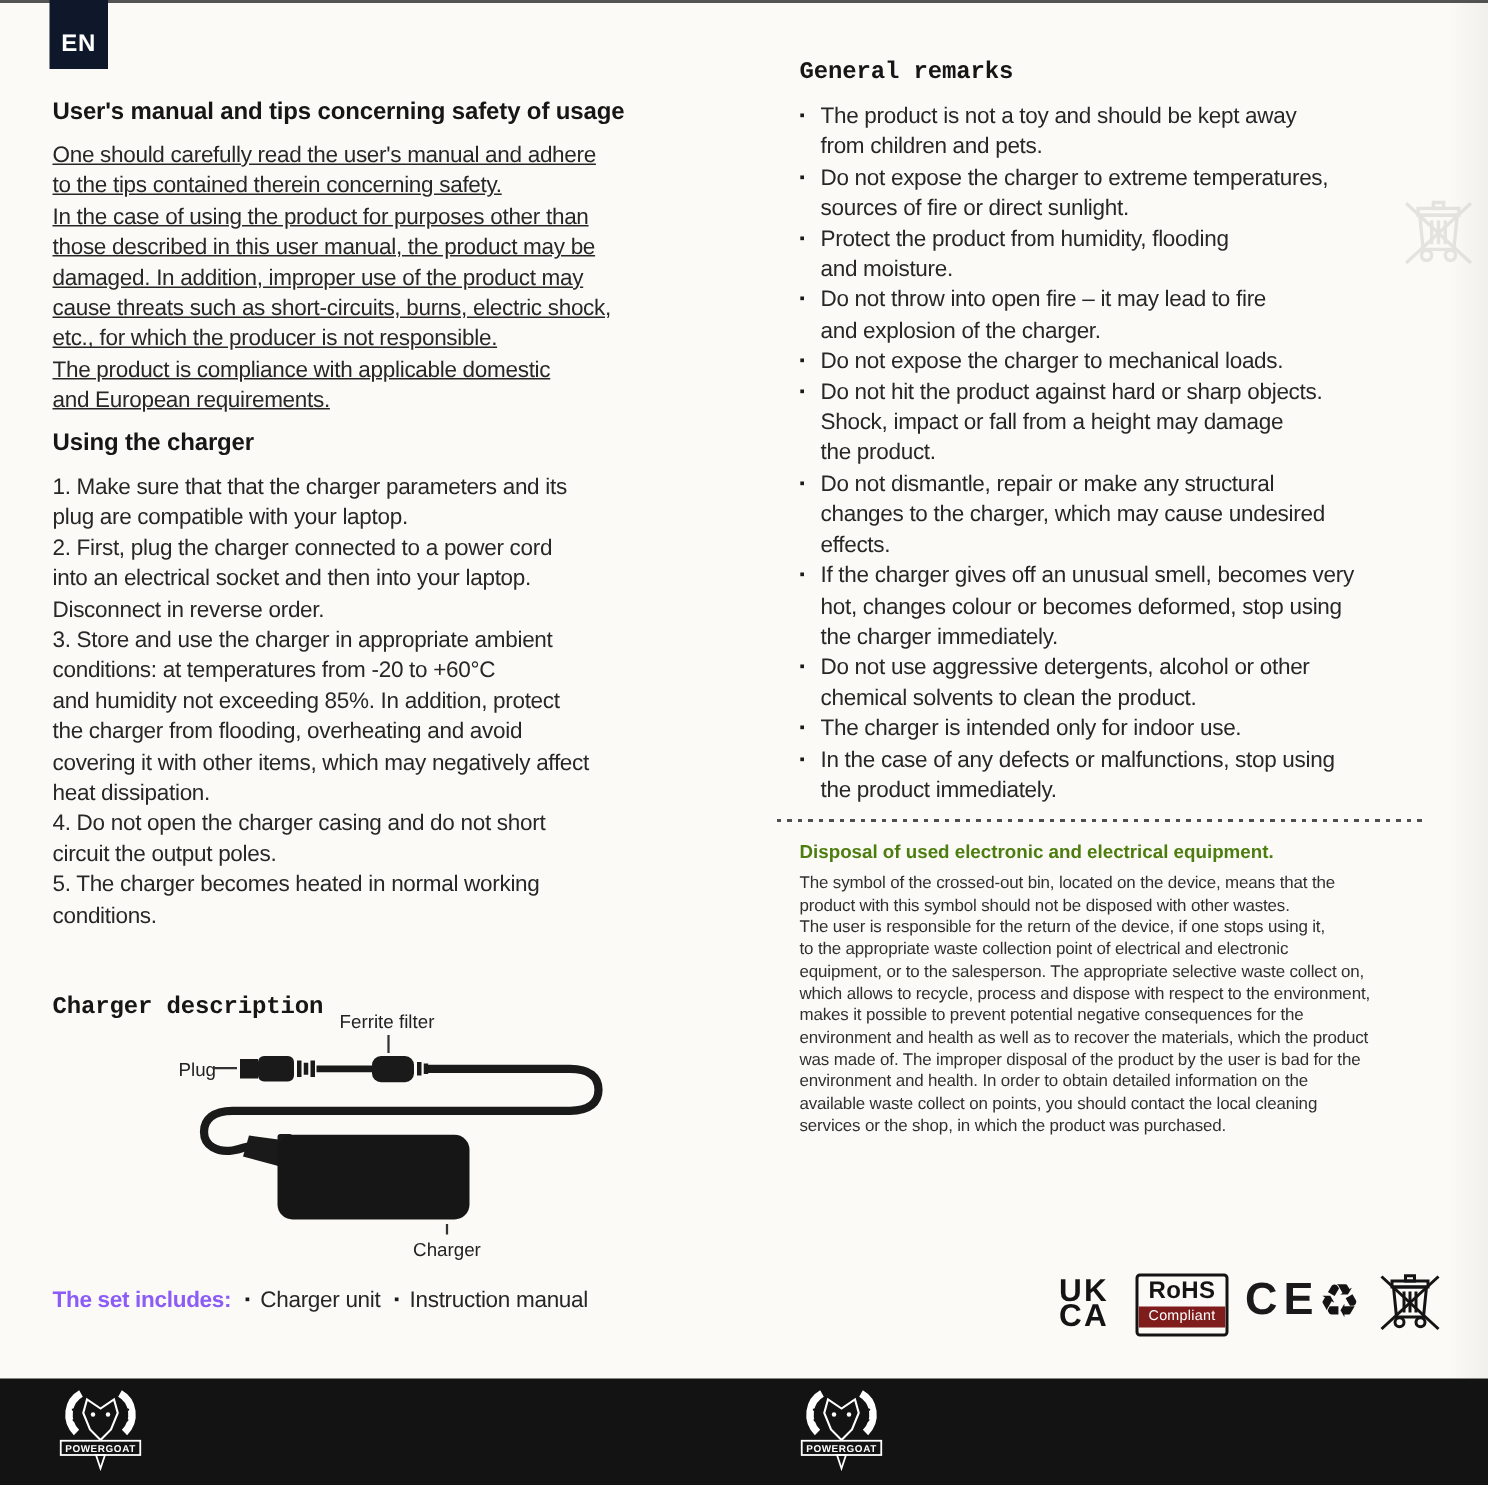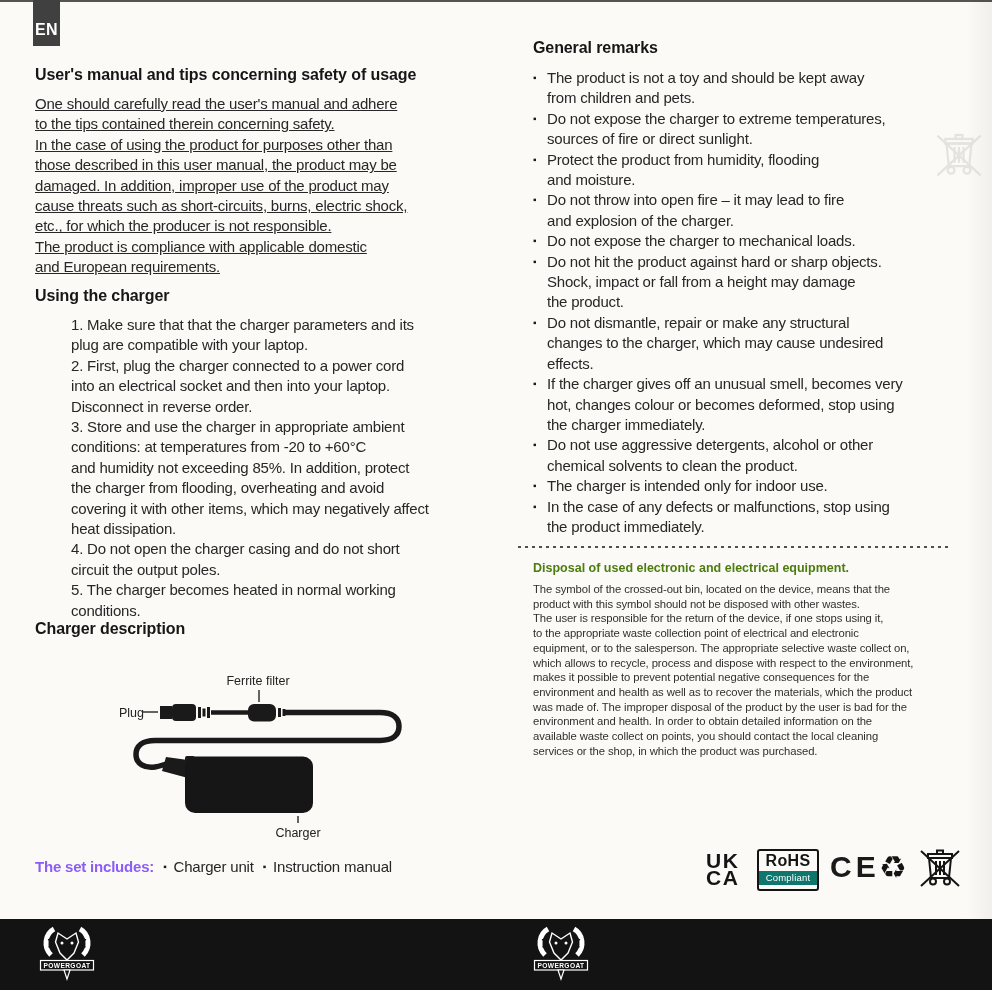--- a/index.html
+++ b/index.html
@@ -4,49 +4,49 @@
 <style>
   html,body{margin:0;padding:0;}
   body{
     width:992px;height:990px;position:relative;overflow:hidden;
     background:#fbfaf7;color:#262626;
     font-family:"Liberation Sans",sans-serif;
   }
   .topline{position:absolute;top:0;left:0;width:992px;height:2px;background:#2a2a2a;opacity:.8;}
   .edge-shade{position:absolute;top:0;right:0;width:26px;height:919px;
     background:linear-gradient(90deg,rgba(0,0,0,0) 0%,rgba(0,0,0,0.045) 100%);pointer-events:none;}
-  .en-badge{position:absolute;left:33px;top:0;width:27px;height:46px;background:#404040;
+  .en-badge{position:absolute;left:33px;top:0;width:39px;height:46px;background:#0f172a;
     color:#ffffff;font-weight:bold;font-size:16px;display:flex;align-items:flex-end;
     justify-content:center;padding-bottom:7px;box-sizing:border-box;letter-spacing:.5px;}
   .h-main{position:absolute;font-size:16px;font-weight:bold;color:#161616;white-space:nowrap;letter-spacing:-0.1px;}
   #safety-h{left:35px;top:66px;}
   #using-h{left:35px;top:287px;}
-  #desc-h{left:35px;top:620px;}
-  #remarks-h{left:533px;top:39px;}
+  #desc-h{left:35px;top:662px;font-family:Liberation Mono, monospace;}
+  #remarks-h{left:533px;top:39px;font-family:Liberation Mono, monospace;}
   .body-text{position:absolute;font-size:15px;line-height:20.4px;color:#272727;letter-spacing:-0.2px;}
   #safety-text{left:35px;top:94px;text-decoration:underline;}
-  #using-text{left:35px;top:315px;margin-left:36px;}
+  #using-text{left:35px;top:315px;}
   .tline{white-space:nowrap;}
   #remarks{position:absolute;left:533px;top:68px;font-size:15px;line-height:20.4px;color:#272727;letter-spacing:-0.2px;}
   .remark{position:relative;padding-left:14px;}
   .remark .bullet{position:absolute;left:0;top:0;font-size:10px;line-height:20.4px;color:#1b1b1b;}
   #dash-divider{position:absolute;left:518px;top:546px;width:434px;height:2px;
     background:repeating-linear-gradient(90deg,#4f4f4f 0 3px,transparent 3px 7px);}
   #disposal-h{position:absolute;left:533px;top:561px;font-size:12.5px;font-weight:bold;color:#4d7c0f;white-space:nowrap;}
   #disposal-text{position:absolute;left:533px;top:582px;font-size:11.3px;line-height:14.7px;color:#303030;letter-spacing:-0.1px;}
   #diagram{position:absolute;left:108px;top:662px;}
   #set-line{position:absolute;left:35px;top:858px;font-size:15px;color:#262626;letter-spacing:-0.2px;white-space:nowrap;}
   #set-line .set-label{font-weight:bold;color:#8b5cf6;}
   #set-line .sbullet{font-size:10px;vertical-align:2px;margin:0 7px 0 9px;color:#1b1b1b;}
   
   #ukca{position:absolute;left:706px;top:852px;font-size:21px;font-weight:bold;line-height:17px;letter-spacing:1.5px;color:#141414;}
   #rohs{position:absolute;left:757px;top:849px;width:62px;height:42px;border:2.5px solid #141414;
     border-radius:3px;box-sizing:border-box;overflow:hidden;background:#fbfaf7;}
   #rohs .rohs-title{font-size:16px;font-weight:bold;text-align:center;line-height:20px;color:#141414;letter-spacing:.3px;}
-  #rohs .rohs-sub{background:#0f766e;color:#fff;font-size:9.5px;line-height:14px;height:14px;text-align:center;letter-spacing:.2px;}
+  #rohs .rohs-sub{background:#7f1d1d;color:#fff;font-size:9.5px;line-height:14px;height:14px;text-align:center;letter-spacing:.2px;}
   #ce{position:absolute;left:830px;top:850px;font-size:30px;font-weight:600;letter-spacing:4px;color:#1a1a1a;}
   #recycle{position:absolute;left:879px;top:849px;font-size:31px;color:#141414;}
   #bin-mark{position:absolute;left:918px;top:848px;}
   #bin-faint{position:absolute;left:934px;top:128px;opacity:.45;}
   
   #footer{position:absolute;left:0;top:919px;width:992px;height:71px;background:#131313;}
   .goat-logo{position:absolute;top:6px;}
   #goat-1{left:38px;}
   #goat-2{left:532px;}
 </style>

